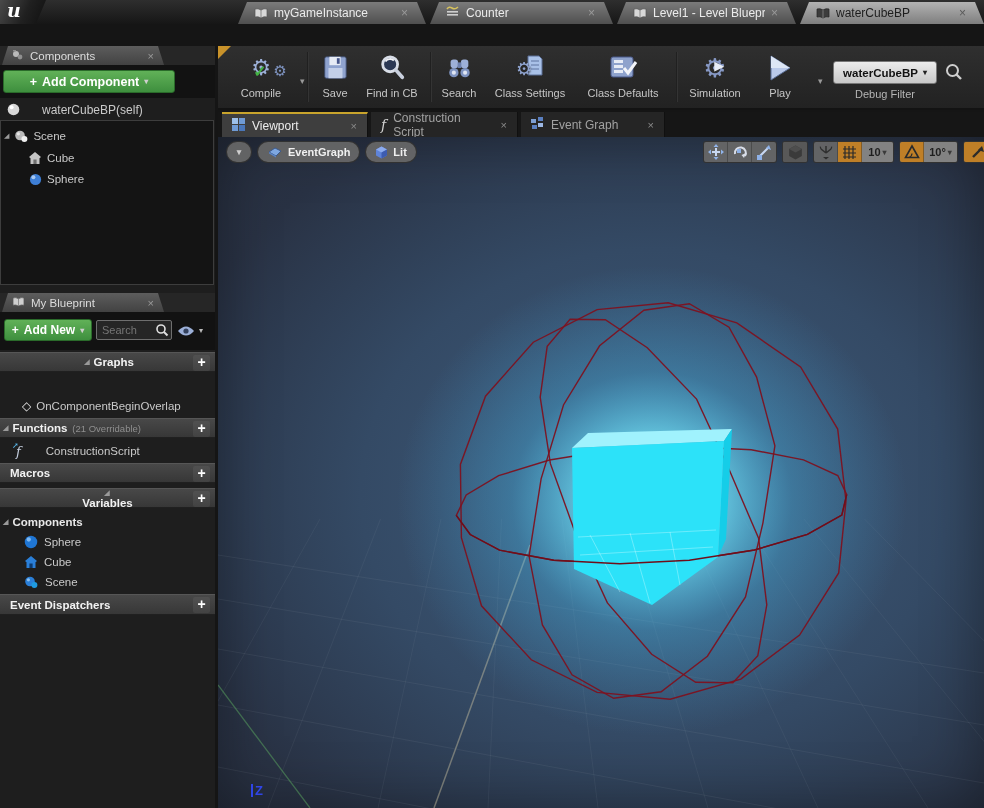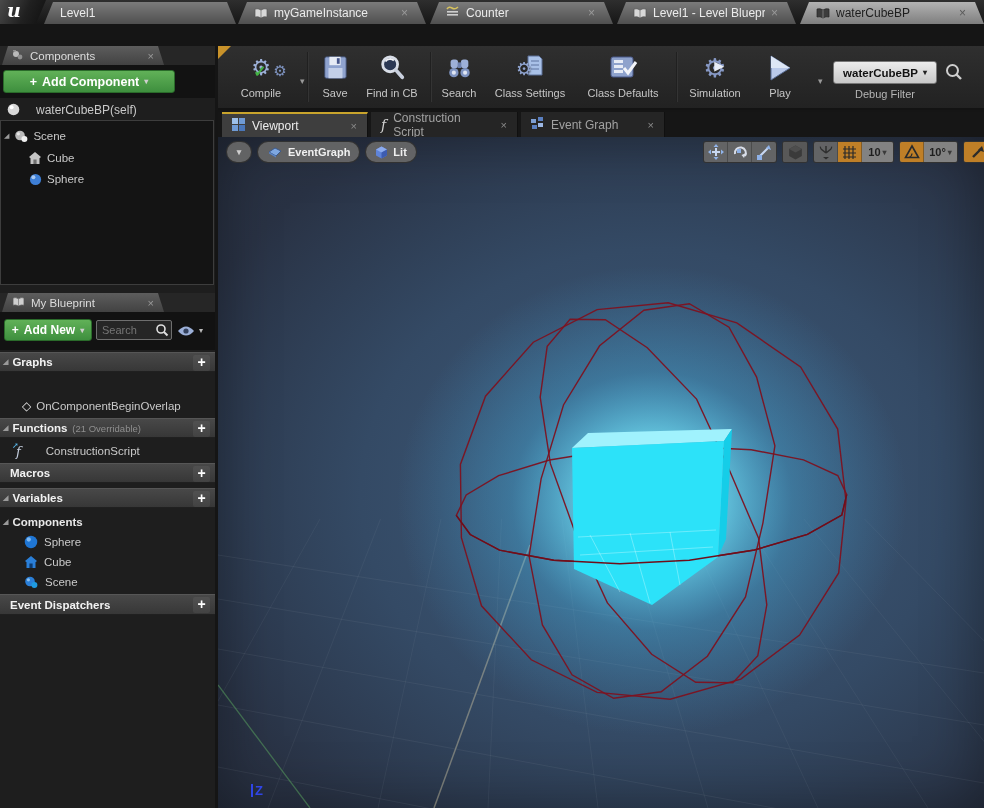--- a/index.html
+++ b/index.html
@@ -75,23 +75,20 @@
 </head>
 <body>
 
 <div id="root">
 
   <div id="titlebar">
     <div class="logo">
         <span>u</span>
       </div>
 
-    <div class="wtab" style="left:44px;width:192px;">
-      <span>Level1</span>
-    </div>
 
     <div class="wtab" style="left:238px;width:188px;">
       <span class="bookico">
         <svg width="14" height="11" viewBox="0 0 14 11">
             <path d="M1 1 Q4 0 7 2 Q10 0 13 1 L13 9 Q10 8 7 10 Q4 8 1 9 Z" fill="#d8d8d8" stroke="#555" stroke-width="0.7"></path>
             <line x1="7" y1="2" x2="7" y2="10" stroke="#777" stroke-width="0.8"></line>
           </svg>
       </span>
       <span>myGameInstance</span>
       <span class="close">×</span>
@@ -150,21 +147,21 @@
     </div>
 
     <div class="darkrow" style="top:19px;height:33px;">
       <div class="greenbtn" style="position:absolute;left:3px;top:5px;width:172px;height:23px;font-size:12.5px;">
         <span>+</span>
         <span>Add Component</span>
         <span class="caret">▾</span>
       </div>
     </div>
 
-    <div class="row" style="top:54px;height:19px;padding-left:7px;gap:16px;font-size:12px;">
+    <div class="row" style="top:54px;height:19px;padding-left:7px;gap:22px;font-size:12px;">
       <svg width="13" height="13" viewBox="0 0 13 13">
           <circle cx="6.5" cy="6.5" r="5.8" fill="#d8d8d8"></circle>
           <circle cx="4.6" cy="4.3" r="2" fill="#fff"></circle>
         </svg>
       <span>waterCubeBP(self)</span>
     </div>
 
     <div class="treebox">
       <div class="row" style="top:5px;">
         <span class="arrow">◢</span>
@@ -225,21 +222,21 @@
       </div>
       <span style="position:absolute;left:177px;top:11px;">
         <svg width="18" height="12" viewBox="0 0 18 12">
             <path d="M1 6 Q9 -3 17 6 Q9 15 1 6 Z" fill="#9cb0d8"></path>
             <circle cx="9" cy="6" r="2.6" fill="#34425e"></circle>
           </svg>
       </span>
       <span class="caret" style="position:absolute;left:199px;top:14px;color:#bbb;">▾</span>
     </div>
 
-    <div class="row hdr" style="top:306px;">
+    <div class="row hdr" style="top:306px;justify-content:center;">
       <span class="arrow">◢</span>
       <span>Graphs</span>
       <span class="plusbtn" style="top:2px;">+</span>
     </div>
     <div class="row" style="top:350px;padding-left:22px;gap:5px;">
       <span style="color:#e4e4e4;font-size:12px;">◇</span>
       <span>OnComponentBeginOverlap</span>
     </div>
 
     <div class="row hdr" style="top:372px;">
@@ -251,21 +248,21 @@
     <div class="row" style="top:395px;padding-left:16px;gap:5px;">
       <span style="font-family:'DejaVu Serif',serif;font-style:italic;color:#c4cede;font-size:13px;position:relative;">f<span style="position:absolute;left:-4px;top:-3px;color:#58b6e8;font-size:8px;font-style:normal;">➚</span></span>
       <span style="margin-left:20px;">ConstructionScript</span>
     </div>
 
     <div class="row hdr" style="top:417px;padding-left:10px;">
       <span>Macros</span>
       <span class="plusbtn" style="top:2px;">+</span>
     </div>
 
-    <div class="row hdr" style="top:442px;">
+    <div class="row hdr" style="top:442px;flex-direction:column;">
       <span class="arrow">◢</span>
       <span>Variables</span>
       <span class="plusbtn" style="top:2px;">+</span>
     </div>
 
     <div class="row" style="top:466px;font-weight:bold;color:#e8e8e8;">
       <span class="arrow">◢</span>
       <span>Components</span>
     </div>
     <div class="row" style="top:486px;padding-left:24px;gap:6px;">

